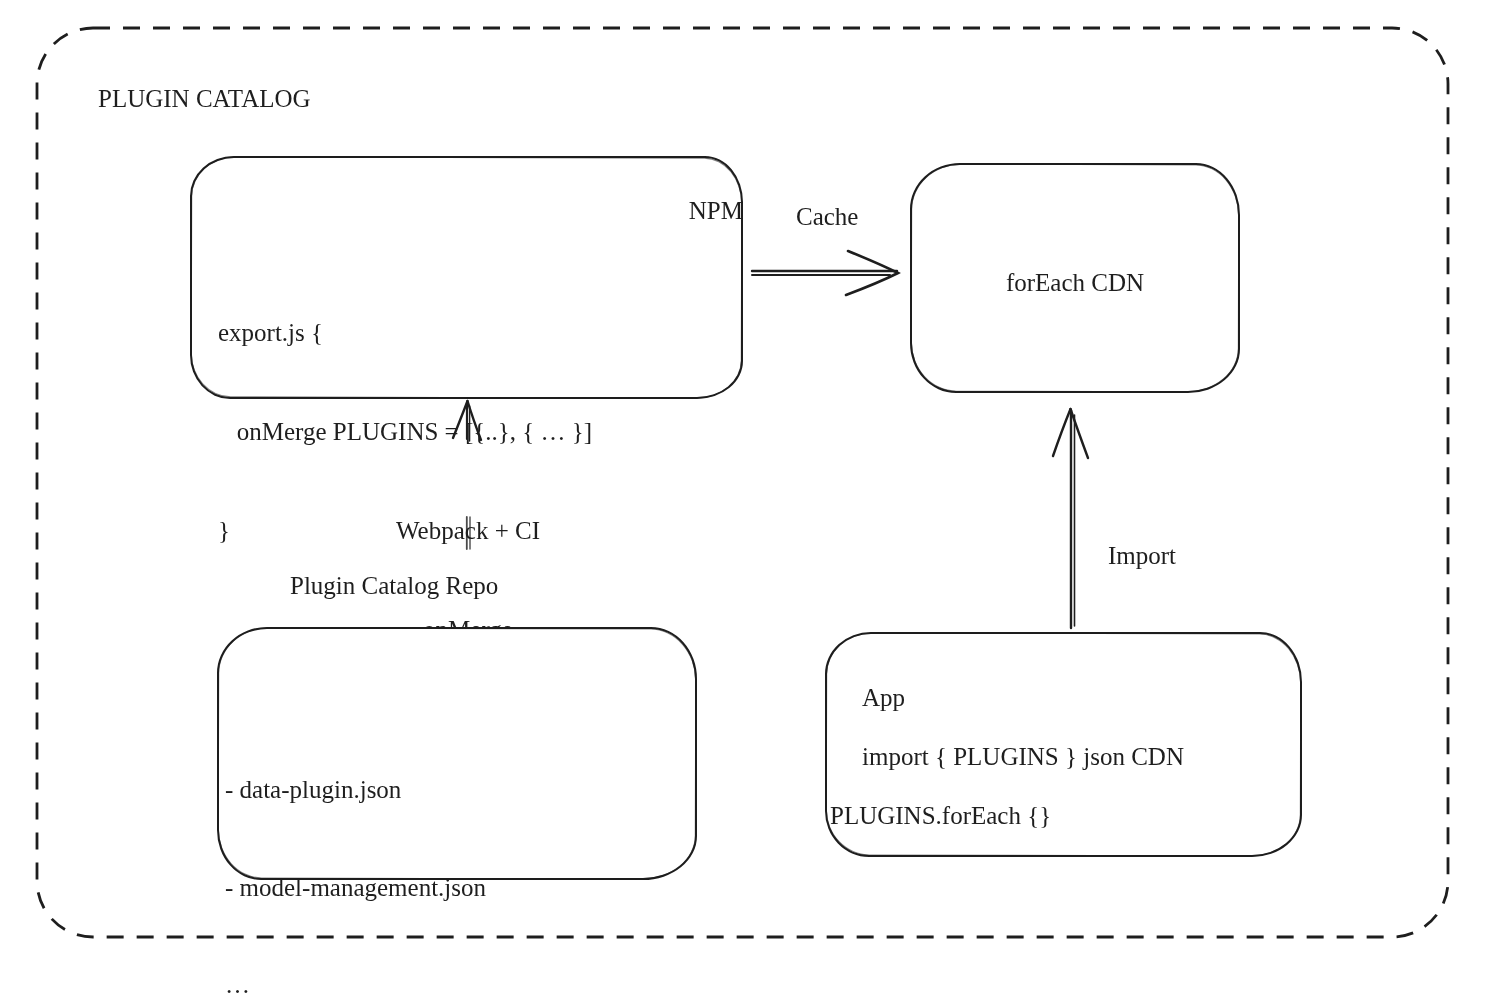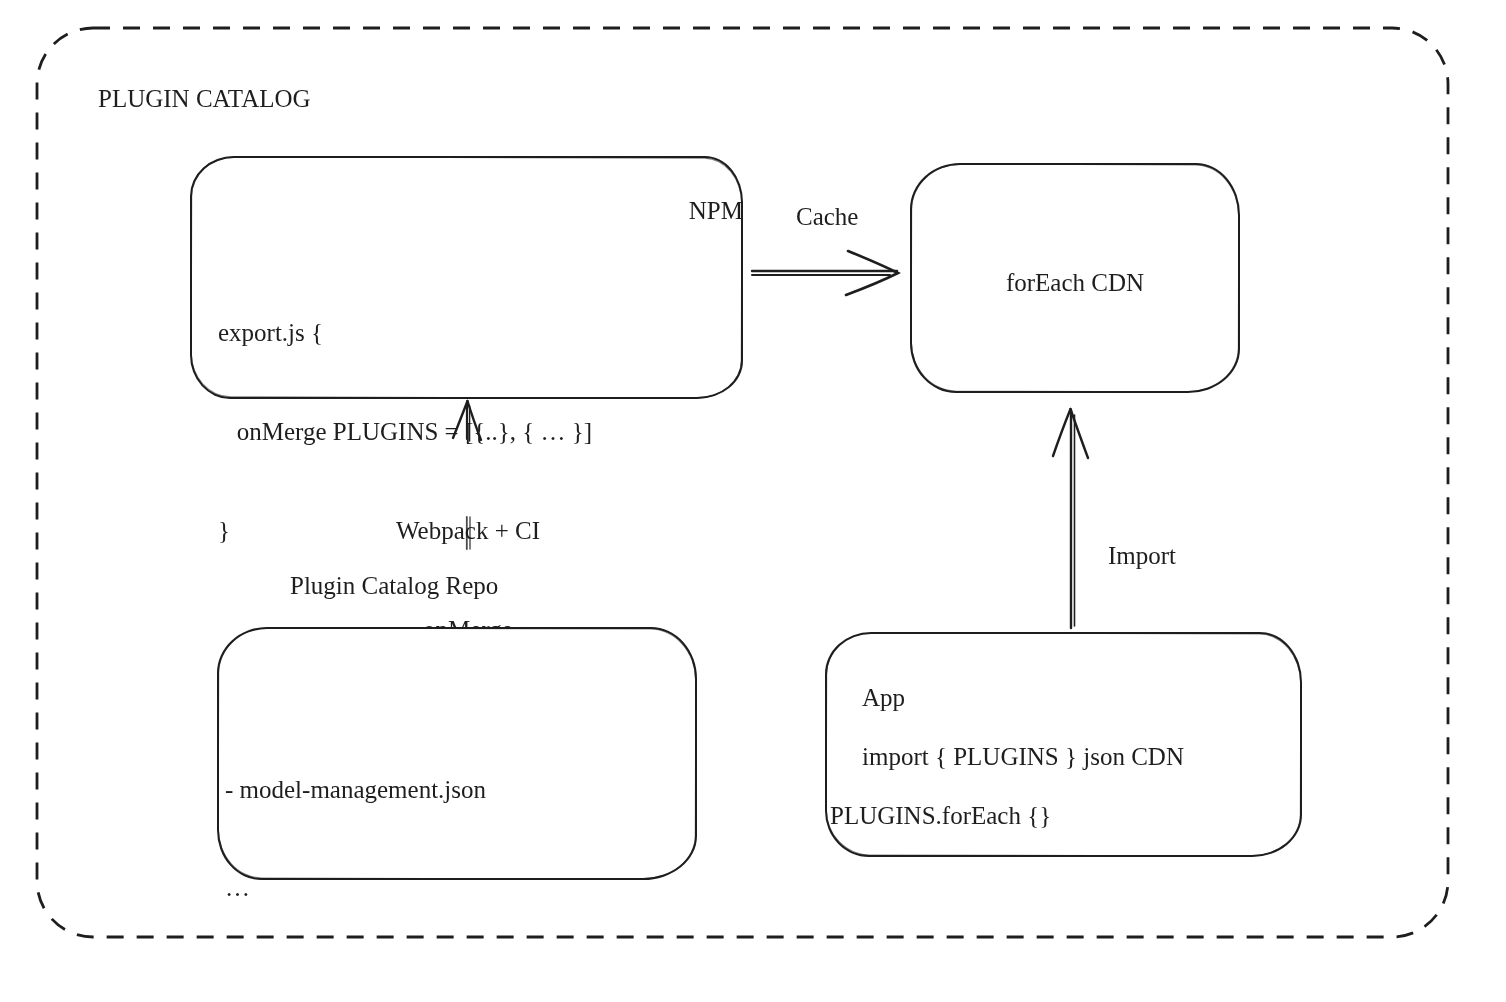--- a/index.html
+++ b/index.html
@@ -118,20 +118,21 @@
   <div class="txt cdn-label">forEach CDN</div>
 
   <div class="txt repo-title">Plugin Catalog Repo</div>
 
   <div class="txt build-label">
     <div>Webpack + CI</div>
     <div>onMerge</div>
   </div>
   <div class="node node-repo"></div>
   <div class="txt repo-code">
+    <div>- data-plugin.json</div>
     <div>- model-management.json</div>
     <div>…</div>
   </div>
 
   <div class="node node-app"></div>
   <div class="txt app-title">App</div>
   <div class="txt app-code-1">import { PLUGINS } json CDN</div>
   <div class="txt app-code-2">PLUGINS.forEach {}</div>
 
   <div class="txt import-label">Import</div>

